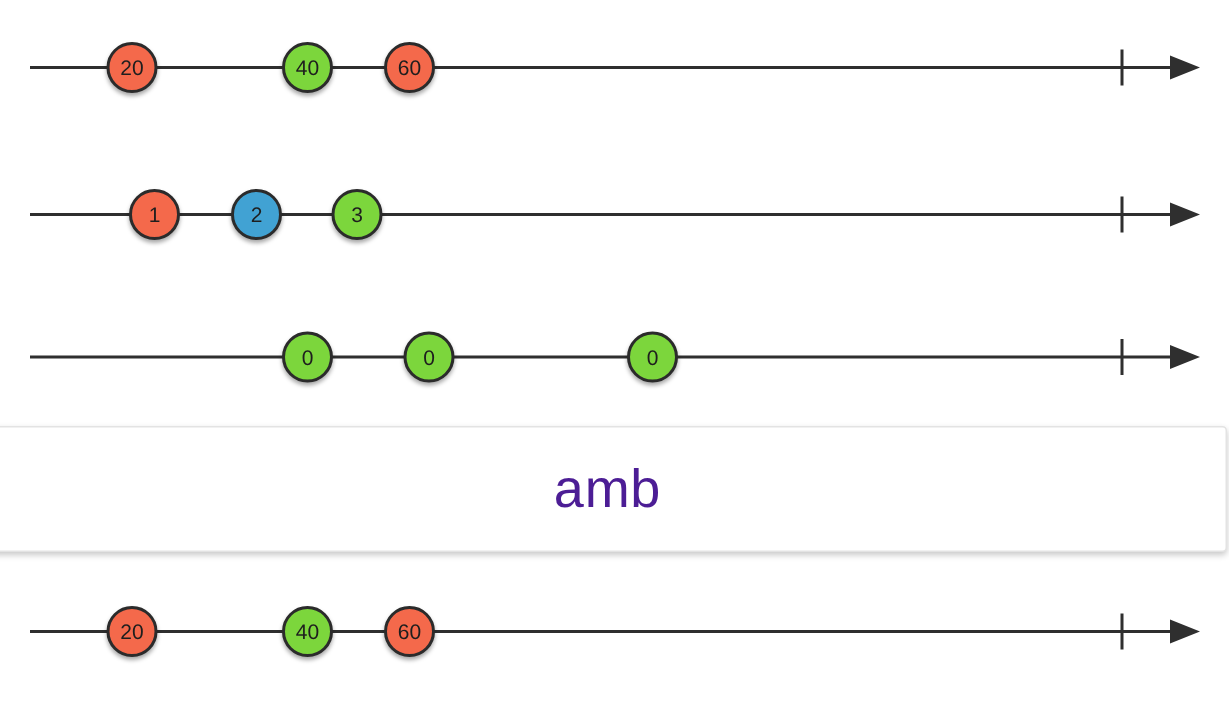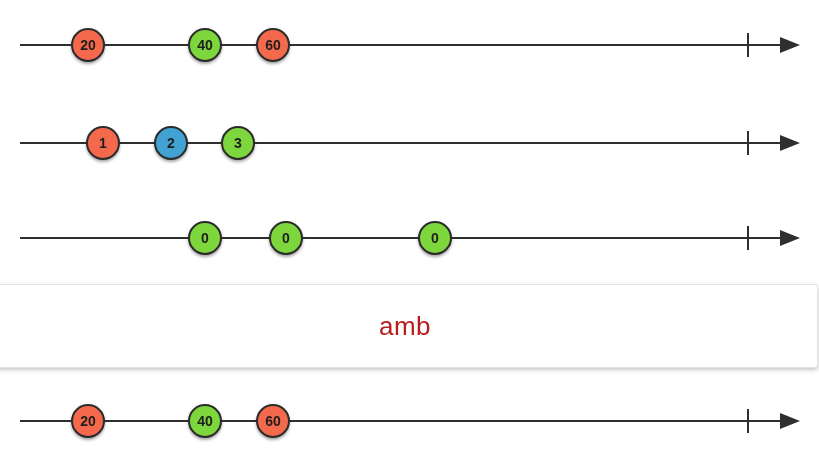--- a/index.html
+++ b/index.html
@@ -44,40 +44,39 @@
     box-sizing: content-box;
     display: flex;
     align-items: center;
     justify-content: center;
     font-size: 14px;
     line-height: 1;
     color: #1e1e1e;
     box-shadow: 0 2px 3px rgba(0,0,0,0.35);
     user-select: none;
     cursor: default;
-    font-weight: bold;
   }
   .op-box {
     position: absolute;
     left: -8px;
     top: 284px;
     width: 824px;
     height: 82px;
     background: #ffffff;
     border: 1px solid #e3e3e3;
     border-radius: 3px;
     box-shadow: 0 2px 4px rgba(0,0,0,0.22);
     display: flex;
     align-items: center;
     justify-content: center;
     z-index: 5;
   }
   .op-label {
-    font-size: 26px;
-    color: #b91c1c;
+    font-size: 36px;
+    color: #4c1d95;
     letter-spacing: 0.5px;
   }
 </style>
 </head>
 <body>
 
 <div class="stage">
   <div class="op-box">
     <span class="op-label">amb</span>
   </div>

